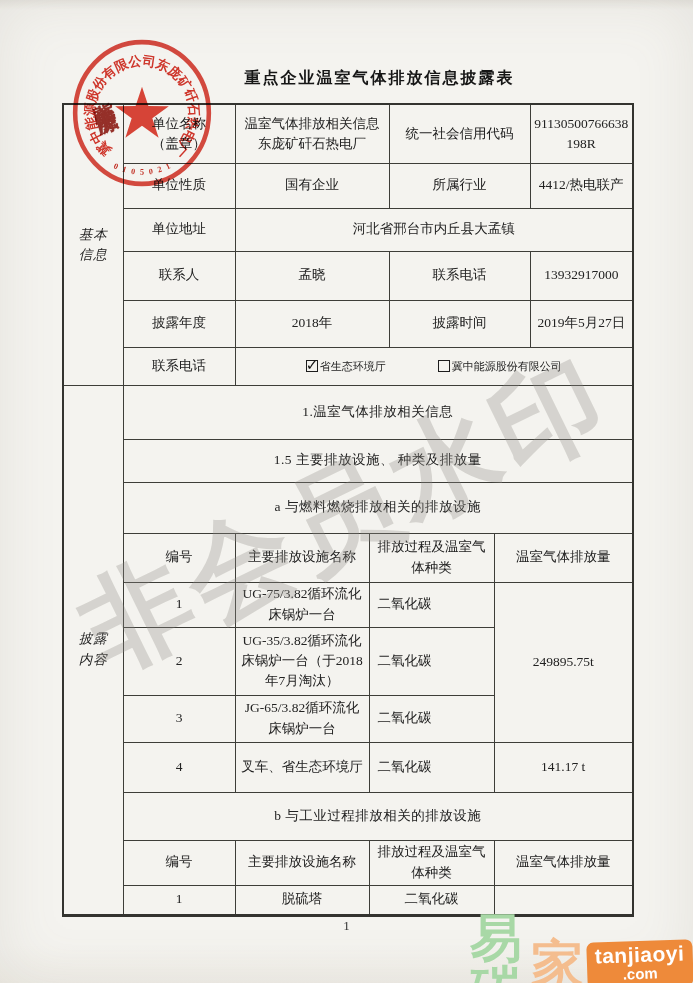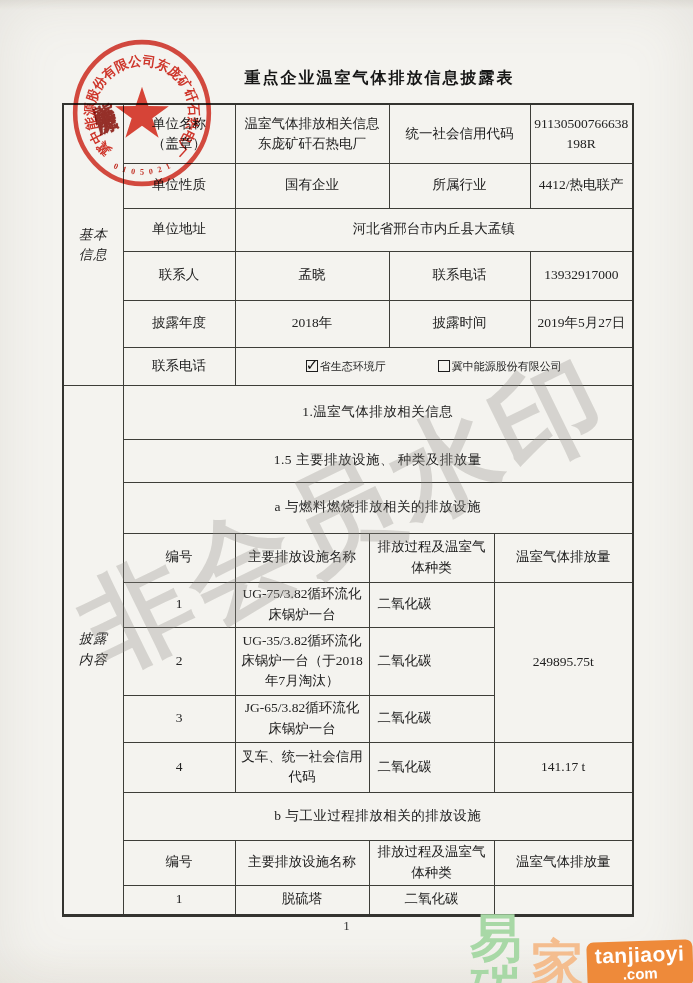--- a/index.html
+++ b/index.html
@@ -158,21 +158,21 @@
         <td>UG-35/3.82循环流化床锅炉一台（于2018年7月淘汰）</td>
         <td colspan="2" style="text-align:left;padding-left:8px">二氧化碳</td>
       </tr>
       <tr style="height:47px">
         <td>3</td>
         <td>JG-65/3.82循环流化床锅炉一台</td>
         <td colspan="2" style="text-align:left;padding-left:8px">二氧化碳</td>
       </tr>
       <tr style="height:50px">
         <td>4</td>
-        <td>叉车、统一社会信用代码</td>
+        <td>叉车、省生态环境厅</td>
         <td colspan="2" style="text-align:left;padding-left:8px">二氧化碳</td>
         <td colspan="2">141.17 t</td>
       </tr>
       <tr style="height:48px">
         <td colspan="6" class="sec">b 与工业过程排放相关的排放设施</td>
       </tr>
       <tr style="height:45px">
         <td>编号</td>
         <td>主要排放设施名称</td>
         <td colspan="2">排放过程及温室气体种类</td>

